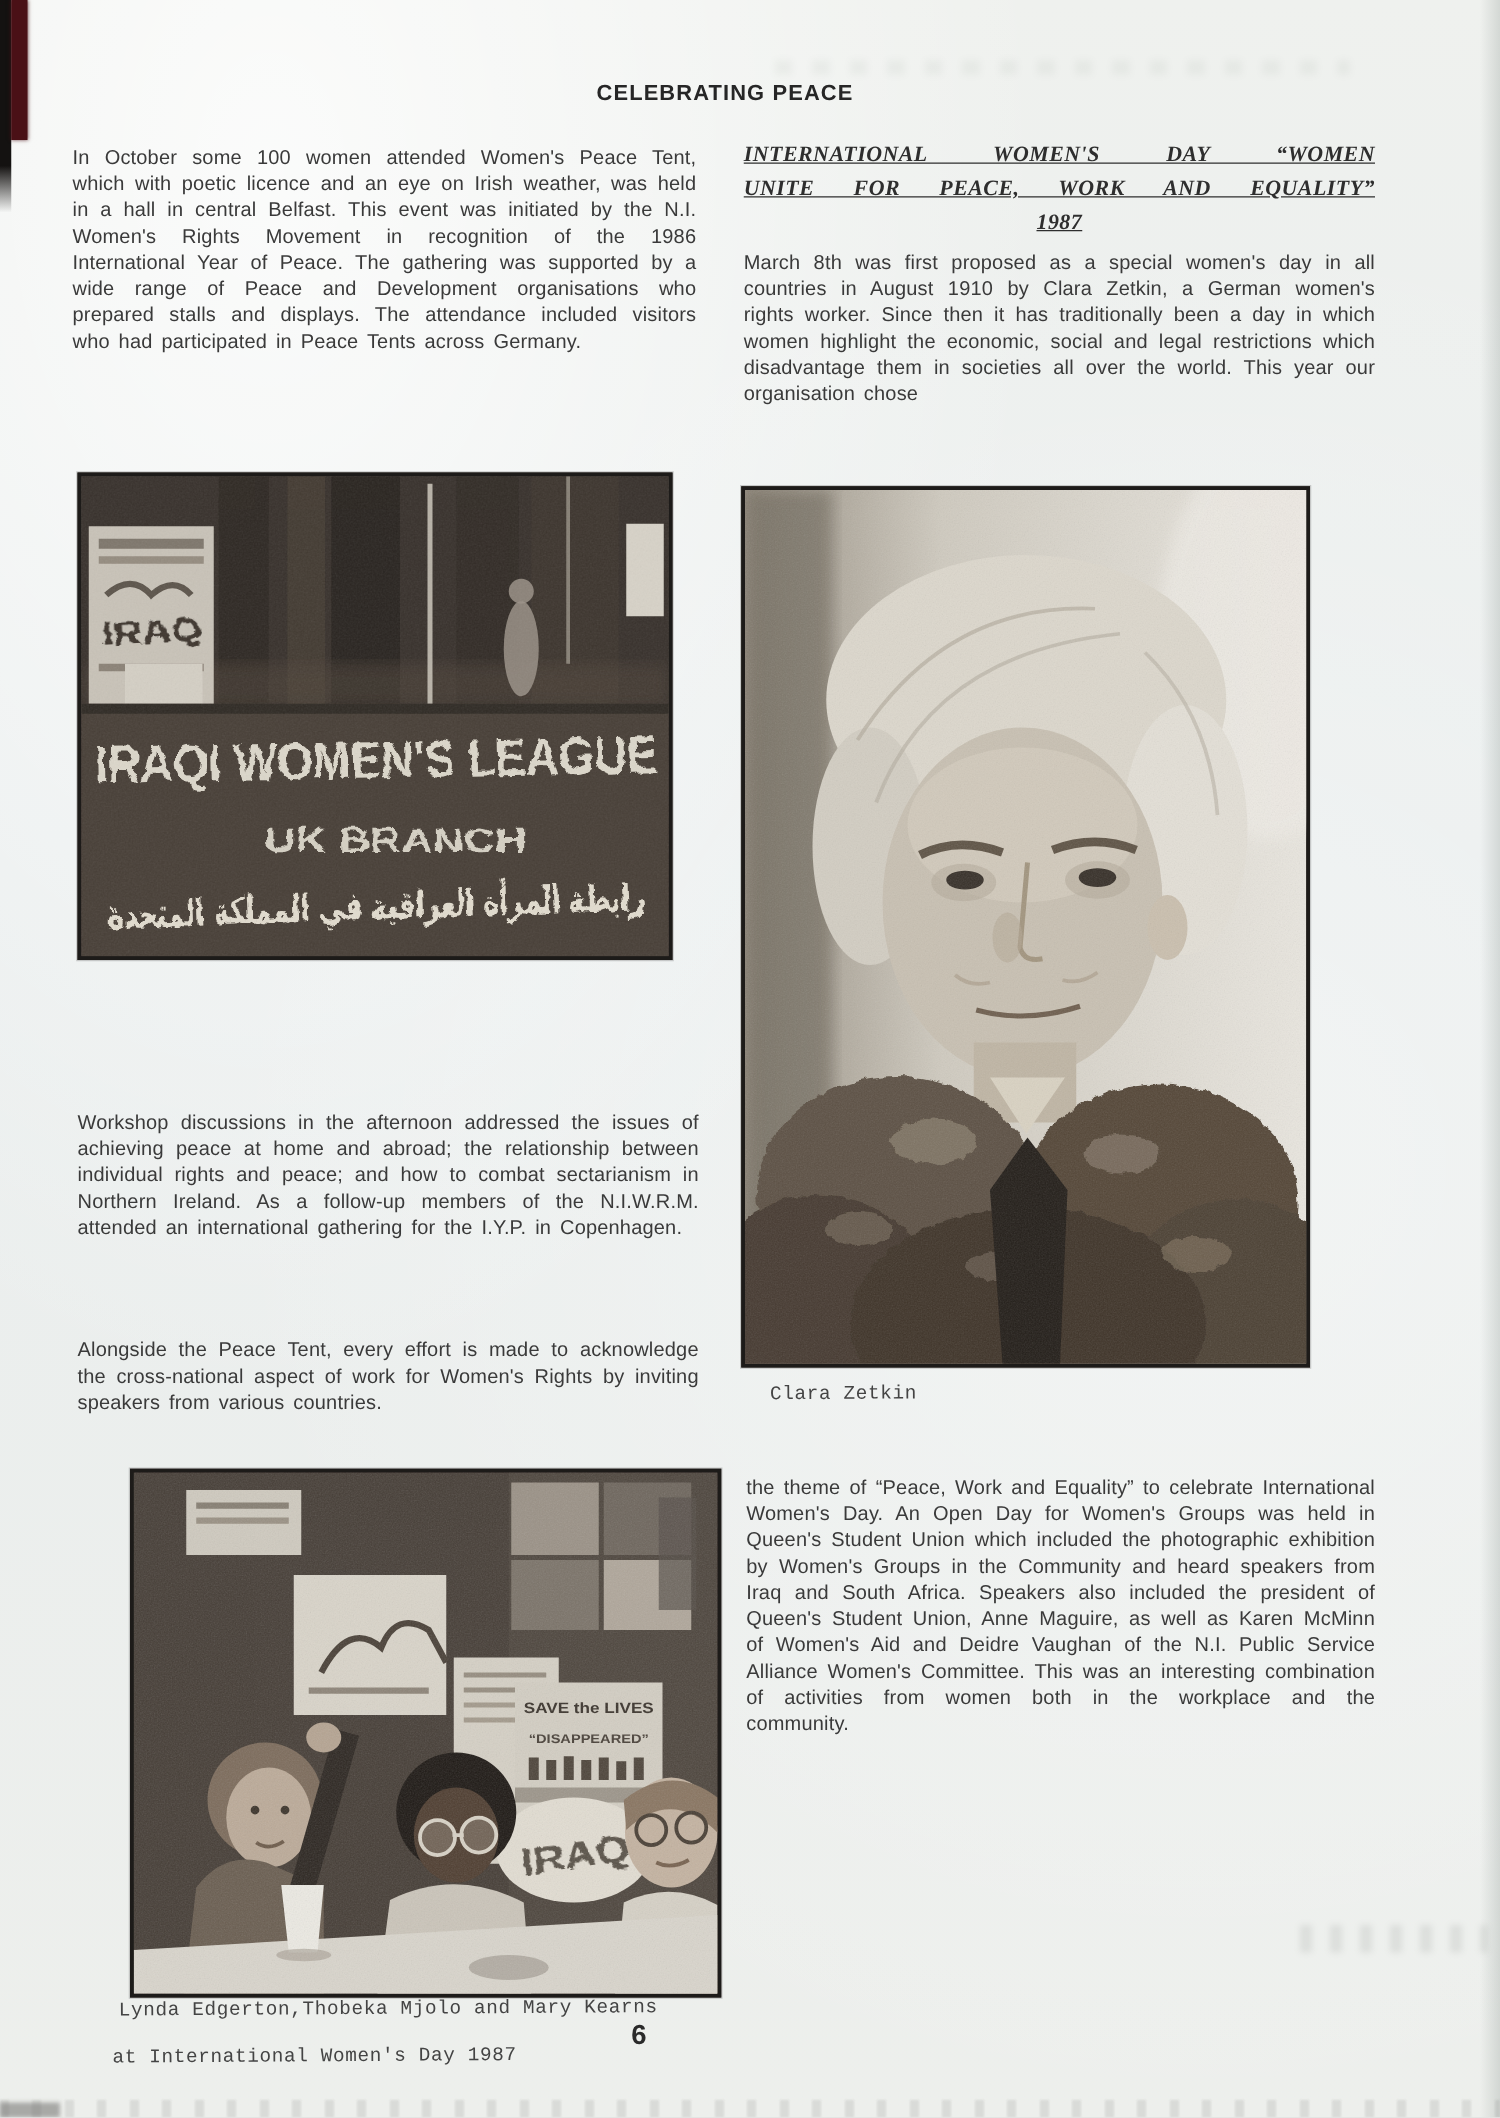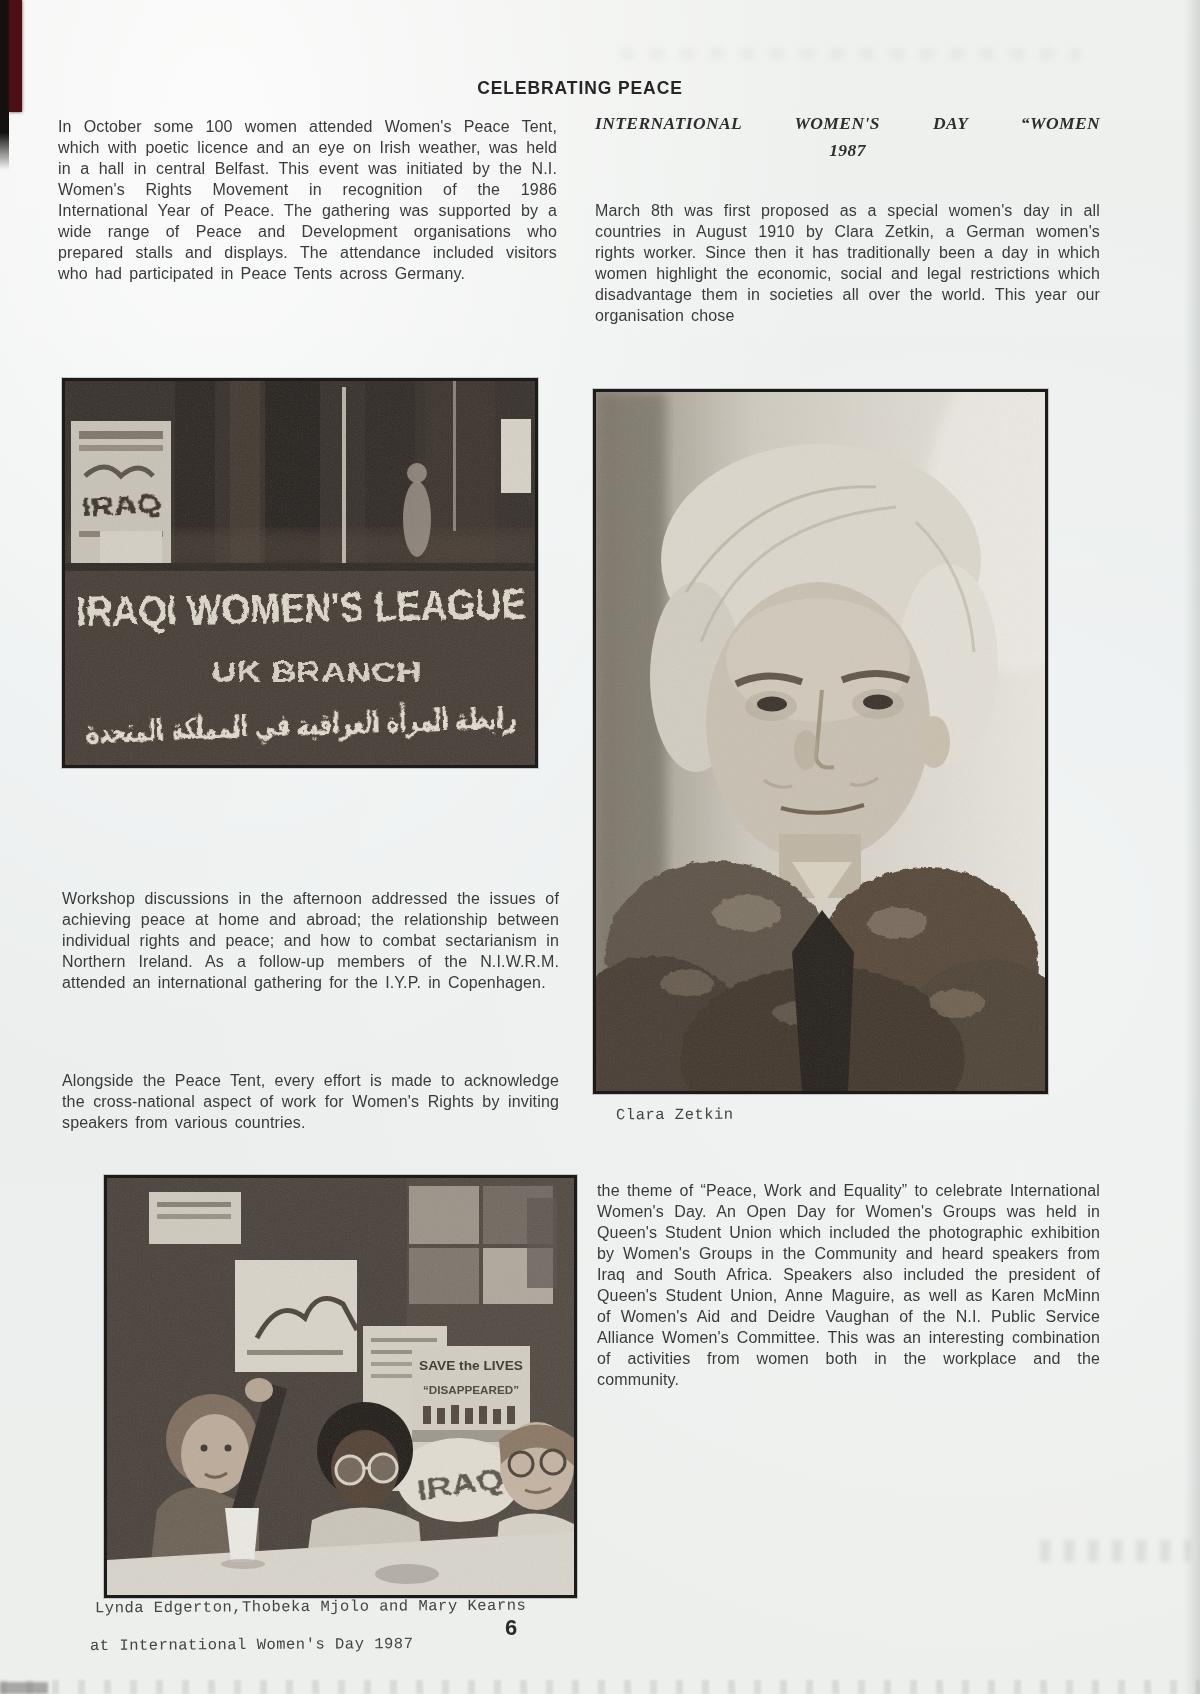--- a/index.html
+++ b/index.html
@@ -14,21 +14,21 @@
   .abs{position:absolute;}
   .para{
     font-size:16px;line-height:21px;text-align:justify;text-justify:inter-word;
     word-spacing:2.5px;letter-spacing:.15px;color:#3a3a3a;
   }
   .title{
     font-size:17.5px;font-weight:bold;letter-spacing:.9px;color:#262626;
     text-align:center;margin:0;
   }
   .rheading{font-family:"Liberation Serif", serif;font-style:italic;font-weight:bold;
-    font-size:17.5px;line-height:27px;color:#2e2e2e;letter-spacing:.4px;}
+    font-size:17.5px;line-height:27px;color:#2e2e2e;letter-spacing:.4px;text-decoration:underline;}
   .rh-j{text-align:justify;text-align-last:justify;}
   .rh-c{text-align:right;text-align-last:center;}
   .photo{border:3px solid #1d1b19;box-shadow:0 0 0 1px rgba(120,120,120,.35);background:#3a332d;}
   .photo svg{display:block;}
   .mono{font-family:"Liberation Mono","DejaVu Sans Mono", monospace;color:#444;}
   .cap{font-size:15.5px;letter-spacing:.5px;transform:rotate(-.35deg);}
   .pageno{font-size:22px;font-weight:bold;color:#2a2a2a;}
   
   .edge-black{left:0;top:0;width:9px;height:170px;
     background:linear-gradient(180deg,#141211 0%,#141211 78%,rgba(20,18,17,0) 100%);}
@@ -73,26 +73,27 @@
 <div class="page">
 
   <div class="abs edge-black"></div>
   <div class="abs red-mark"></div>
   <div class="abs right-band"></div>
   <div class="abs top-smudge"></div>
   <div class="abs bottom-noise"></div>
   <div class="abs bl-blob"></div>
   <div class="abs br-smudge"></div>
 
-  <h1 class="abs title" style="left:60px;top:78px;width:1040px;">CELEBRATING PEACE</h1>
+  <h1 class="abs title" style="left:60px;top:64px;width:1040px;">CELEBRATING PEACE</h1>
 
   <div class="abs para" style="left:58px;top:116px;width:499px;">In October some 100 women attended Women's Peace Tent, which with poetic licence and an eye on Irish weather, was held in a hall in central Belfast. This event was initiated by the N.I. Women's Rights Movement in recognition of the 1986 International Year of Peace. The gathering was supported by a wide range of Peace and Development organisations who prepared stalls and displays. The attendance included visitors who had participated in Peace Tents across Germany.</div>
 
   <div class="abs rheading" style="left:595px;top:110px;width:505px;">
     <div class="rh-j">INTERNATIONAL WOMEN'S DAY “WOMEN</div>
+    <div class="rh-j">UNITE FOR PEACE, WORK AND EQUALITY”</div>
     <div class="rh-c">1987</div>
   </div>
 
   <div class="abs para" style="left:595px;top:200px;width:505px;">March 8th was first proposed as a special women's day in all countries in August 1910 by Clara Zetkin, a German women's rights worker. Since then it has traditionally been a day in which women highlight the economic, social and legal restrictions which disadvantage them in societies all over the world. This year our organisation chose</div>
 
   <div class="abs photo" style="left:62px;top:378px;width:470px;height:384px;">
     <svg viewBox="0 0 470 384" width="470" height="384">
       <rect x="0" y="0" width="470" height="384" fill="#352e29"></rect>
       <g opacity="0.85">
         <rect x="110" y="0" width="40" height="185" fill="#2a241f"></rect>

